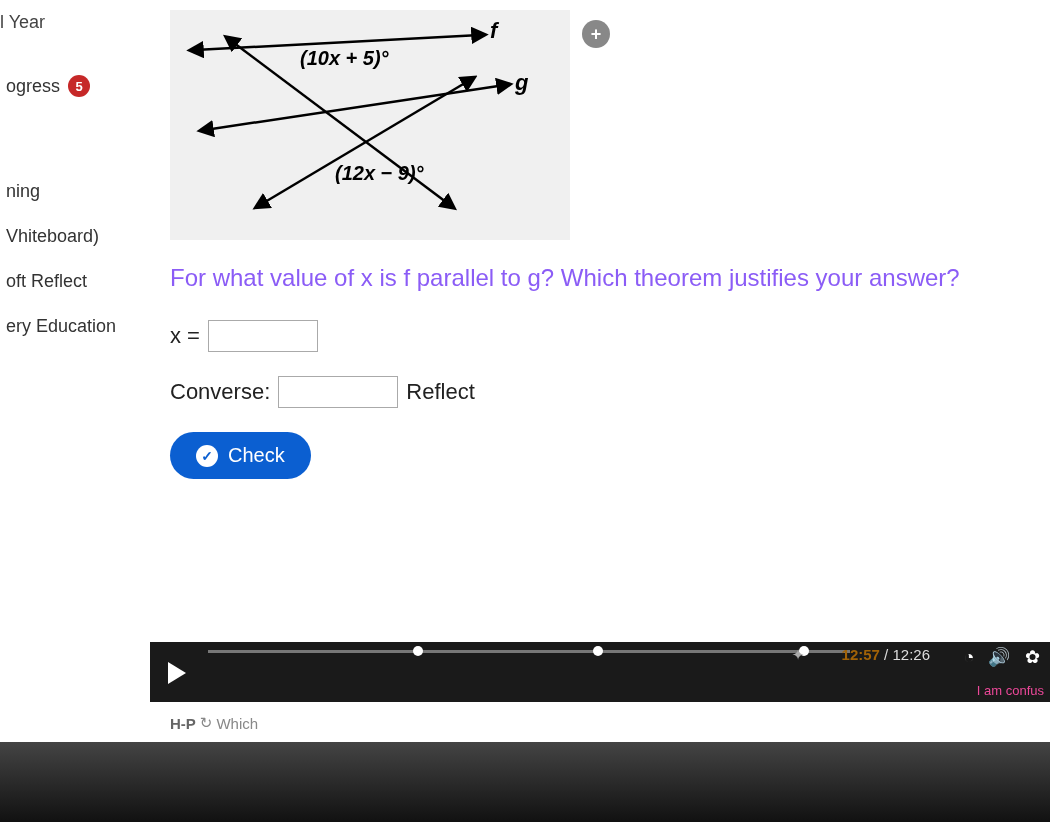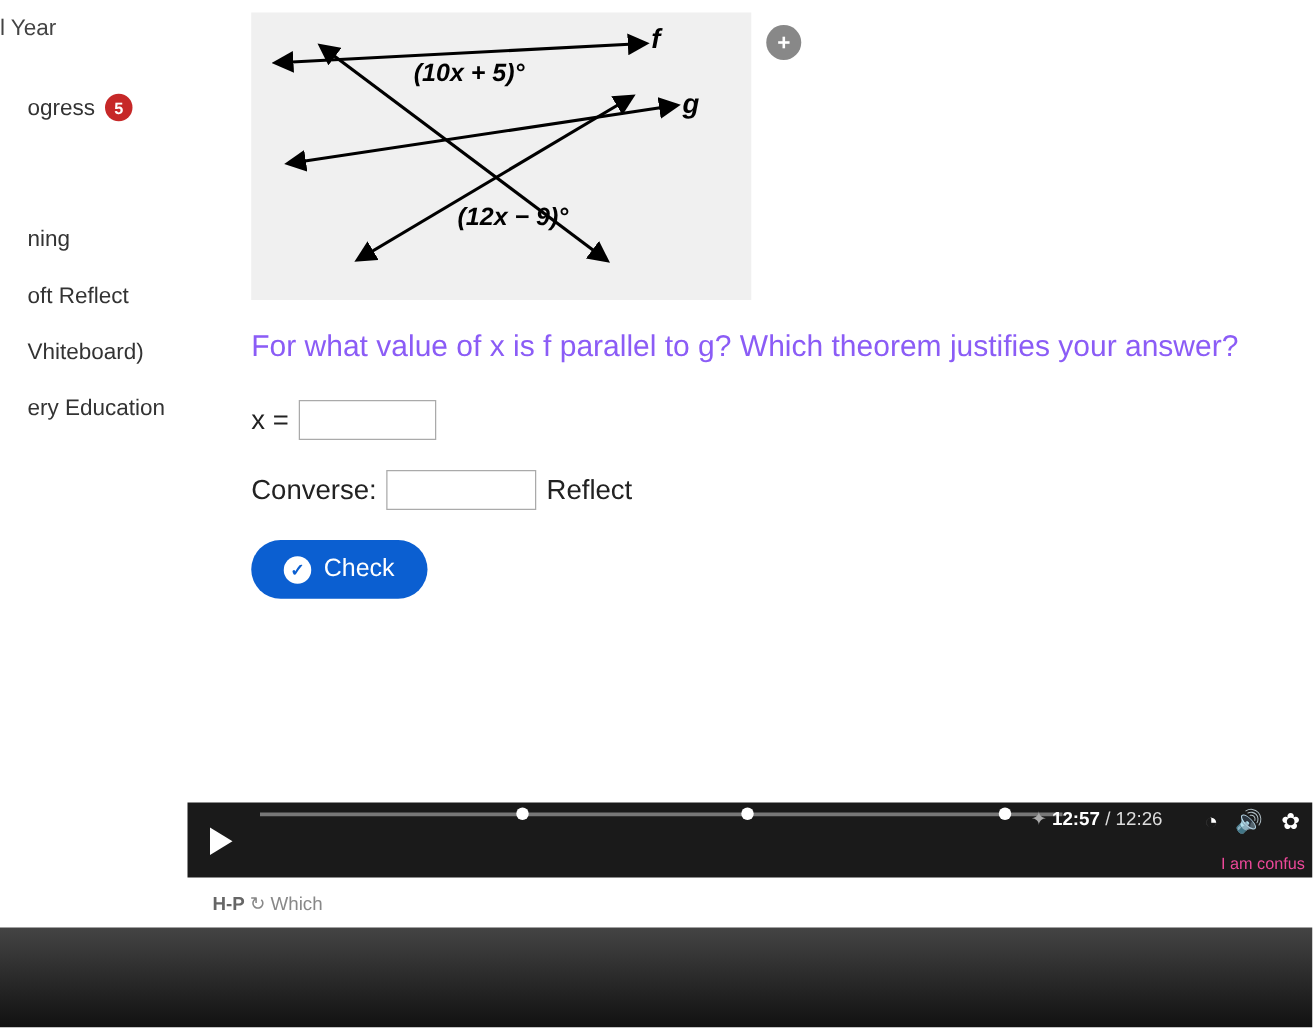--- a/index.html
+++ b/index.html
@@ -8,35 +8,33 @@
     background: #fff;
     width: 1050px;
     height: 822px;
     overflow: hidden;
     position: relative;
   }
   .page {
     display: flex;
     width: 100%;
     height: 100%;
-    gap: 31px;
   }
   .sidebar {
     width: 150px;
     padding-top: 8px;
     flex-shrink: 0;
   }
   .sidebar-item {
     font-size: 18px;
     color: #333;
     padding: 12px 6px;
     display: flex;
     align-items: center;
     gap: 8px;
-    margin-left: 16px;
   }
   .sidebar-top {
     font-size: 18px;
     color: #444;
     padding: 4px 6px 30px 0;
   }
   .badge {
     background: #c62828;
     color: #fff;
     border-radius: 50%;
@@ -157,21 +155,21 @@
     border-top: 11px solid transparent;
     border-bottom: 11px solid transparent;
   }
   .time-text {
     position: absolute;
     right: 120px;
     top: 4px;
     font-size: 15px;
     color: #ddd;
   }
-  .time-text .cur { color:#ffffff; font-weight:bold; }
+  .time-text .cur { color:#a16207; font-weight:bold;margin-left:33px; }
   .vb-icons {
     position: absolute;
     right: 10px;
     top: 4px;
     display: flex;
     gap: 14px;
     align-items: center;
     font-size: 18px;
     color:#fff;
   }
@@ -208,24 +206,24 @@
     <div class="sidebar-top">l Year</div>
     <div class="sidebar-item">
       <span>ogress</span>
       <span class="badge">5</span>
     </div>
     <div style="height:60px"></div>
     <div class="sidebar-item">
         <span>ning</span>
       </div>
     <div class="sidebar-item">
+        <span>Vhiteboard)</span>
+      </div>
+    <div class="sidebar-item">
         <span>oft Reflect</span>
-      </div>
-    <div class="sidebar-item">
-        <span>Vhiteboard)</span>
       </div>
     <div class="sidebar-item">
         <span>ery Education</span>
       </div>
   </aside>
 
   <main class="main">
     <div class="diagram">
       <svg width="400" height="230" viewBox="0 0 400 230">
         <defs>

